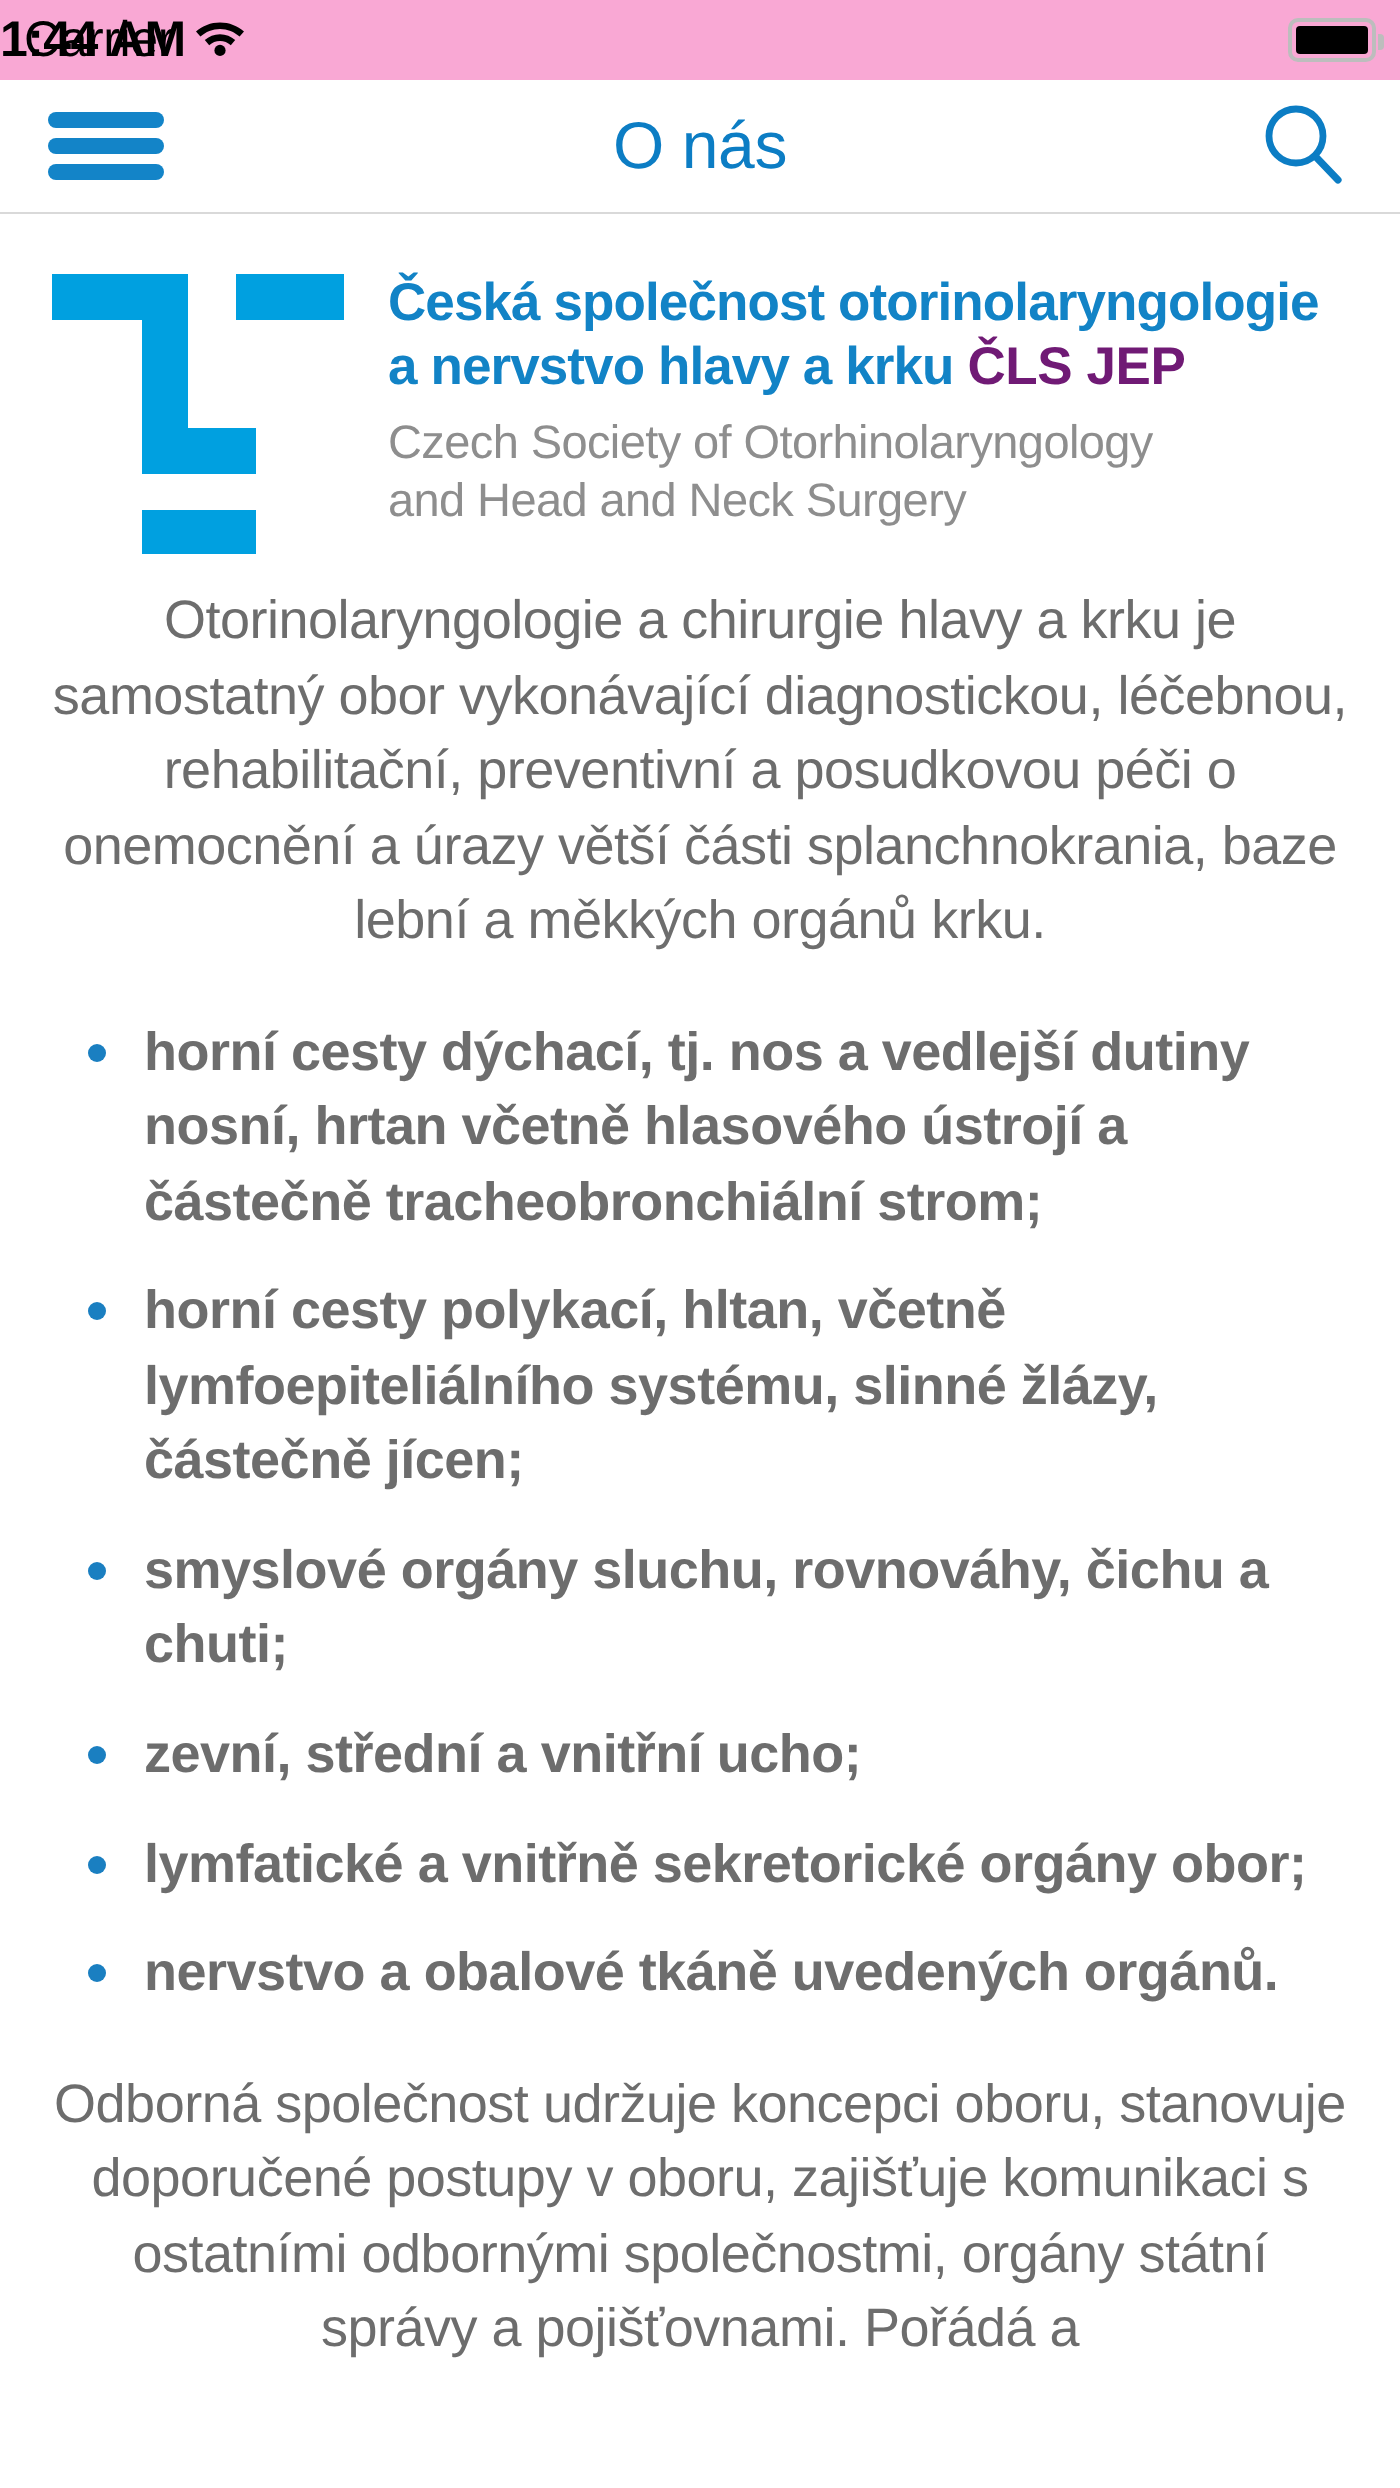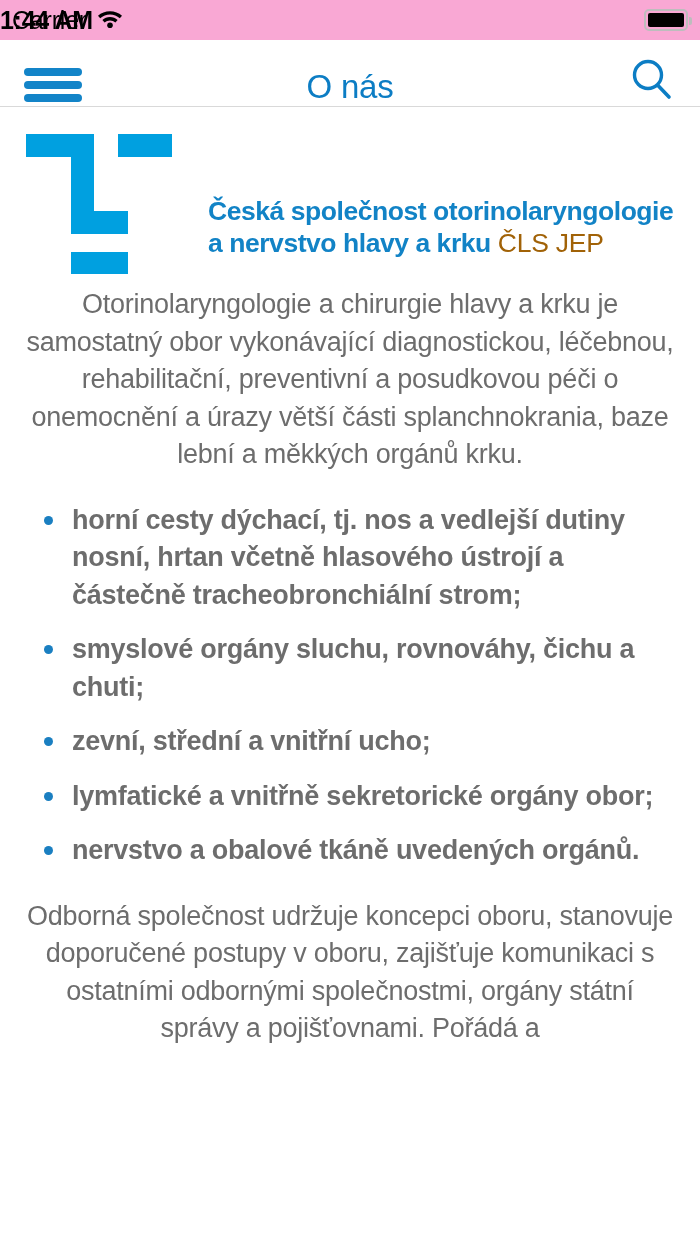--- a/index.html
+++ b/index.html
@@ -81,21 +81,21 @@
     background: #000000;
     border-radius: 2px;
   }
 
   
   .nav-bar {
     height: 67px;
     flex: 0 0 67px;
     position: relative;
     display: flex;
-    align-items: flex-end;
+    align-items: center;
     justify-content: space-between;
     padding: 0 22px 0 24px;
     border-bottom: 1px solid #d9d9d9;
     background: #ffffff;
   }
   .hamburger {
     width: 58px;
     height: 42px;
     display: flex;
     flex-direction: column;
@@ -132,23 +132,23 @@
   
   .content {
     flex: 1 1 auto;
     overflow: hidden;
     padding: 0 26px;
   }
 
   
   .logo-block {
     display: flex;
-    align-items: flex-end;
+    align-items: center;
     padding-top: 27px;
-    gap: 36px;
+    gap: 22px;
   }
   .logo-mark {
     flex: 0 0 auto;
     width: 146px;
     height: 126px;
     position: relative;
   }
   .lm {
     position: absolute;
     background: #00a0e0;
@@ -166,22 +166,22 @@
   }
   .logo-cz {
     font-size: 26.5px;
     font-weight: bold;
     color: #1283c6;
     line-height: 1.2;
     letter-spacing: -0.45px;
     white-space: nowrap;
   }
   .logo-cz .cls {
-    font-weight: normal;
-    color: #a16207;
+    font-weight: bold;
+    color: #701a75;
     letter-spacing: -0.2px;
   }
   .logo-en {
     font-size: 23.5px;
     color: #8e8e8e;
     line-height: 1.27;
     letter-spacing: -0.3px;
     margin-top: 7px;
   }
 
@@ -266,27 +266,32 @@
       <div class="logo-mark">
         <div class="lm lm-tl"></div>
         <div class="lm lm-tr"></div>
         <div class="lm lm-v"></div>
         <div class="lm lm-bh"></div>
         <div class="lm lm-under"></div>
       </div>
       <div class="logo-text">
         <div class="logo-cz">Česká společnost otorinolaryngologie</div>
         <div class="logo-cz"><span>a nervstvo hlavy a krku</span> <span class="cls">ČLS JEP</span></div>
+        <div class="logo-en">
+          <div>Czech Society of Otorhinolaryngology</div>
+          <div>and Head and Neck Surgery</div>
+        </div>
       </div>
     </div>
 
     <div class="article">
       <p>Otorinolaryngologie a chirurgie hlavy a krku je samostatný obor vykonávající diagnostickou, léčebnou, rehabilitační, preventivní a posudkovou péči o onemocnění a úrazy větší části splanchnokrania, baze lební a měkkých orgánů krku.</p>
       <ul>
         <li>horní cesty dýchací, tj. nos a vedlejší dutiny nosní, hrtan včetně hlasového ústrojí a částečně tracheobronchiální strom;</li>
+        <li>horní cesty polykací, hltan, včetně lymfoepiteliálního systému, slinné žlázy, částečně jícen;</li>
         <li>smyslové orgány sluchu, rovnováhy, čichu a chuti;</li>
         <li>zevní, střední a vnitřní ucho;</li>
         <li>lymfatické a vnitřně sekretorické orgány obor;</li>
         <li>nervstvo a obalové tkáně uvedených orgánů.</li>
       </ul>
       <p class="last-para">Odborná společnost udržuje koncepci oboru, stanovuje doporučené postupy v oboru, zajišťuje komunikaci s ostatními odbornými společnostmi, orgány státní správy a pojišťovnami. Pořádá a</p>
     </div>
 
   </div>
 </div>

